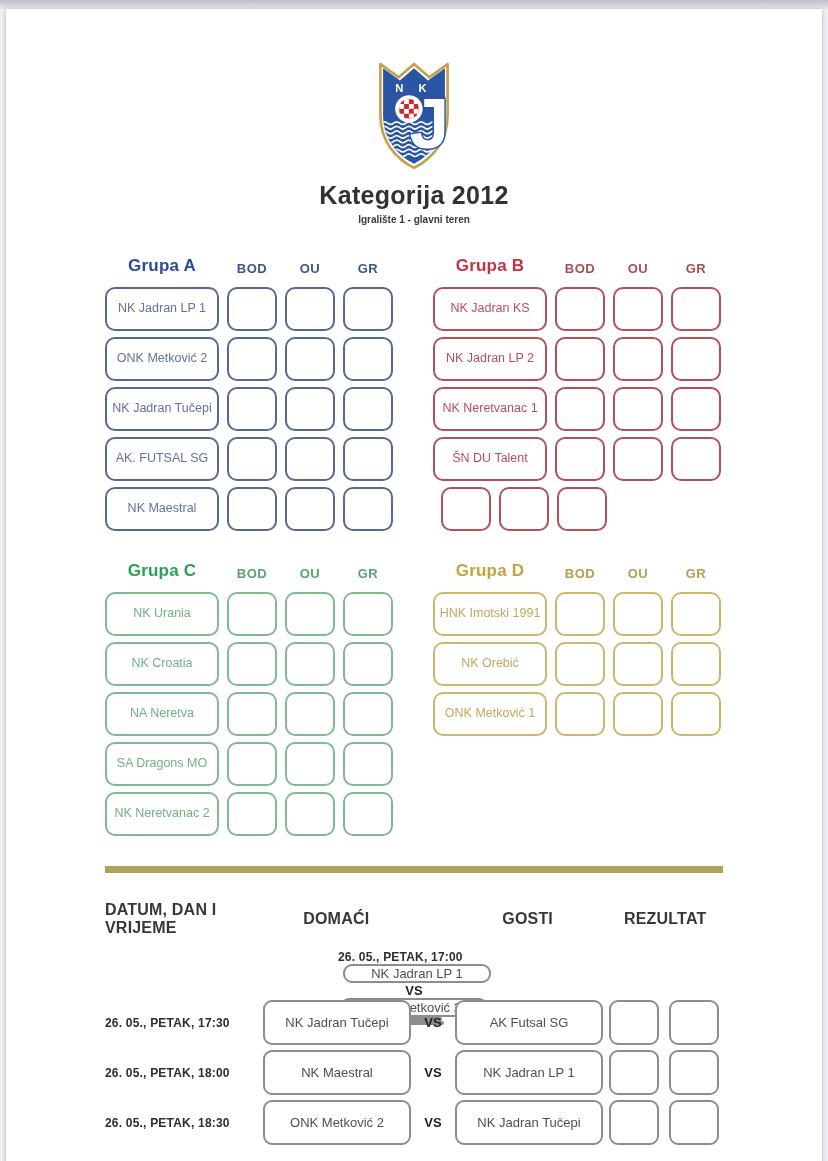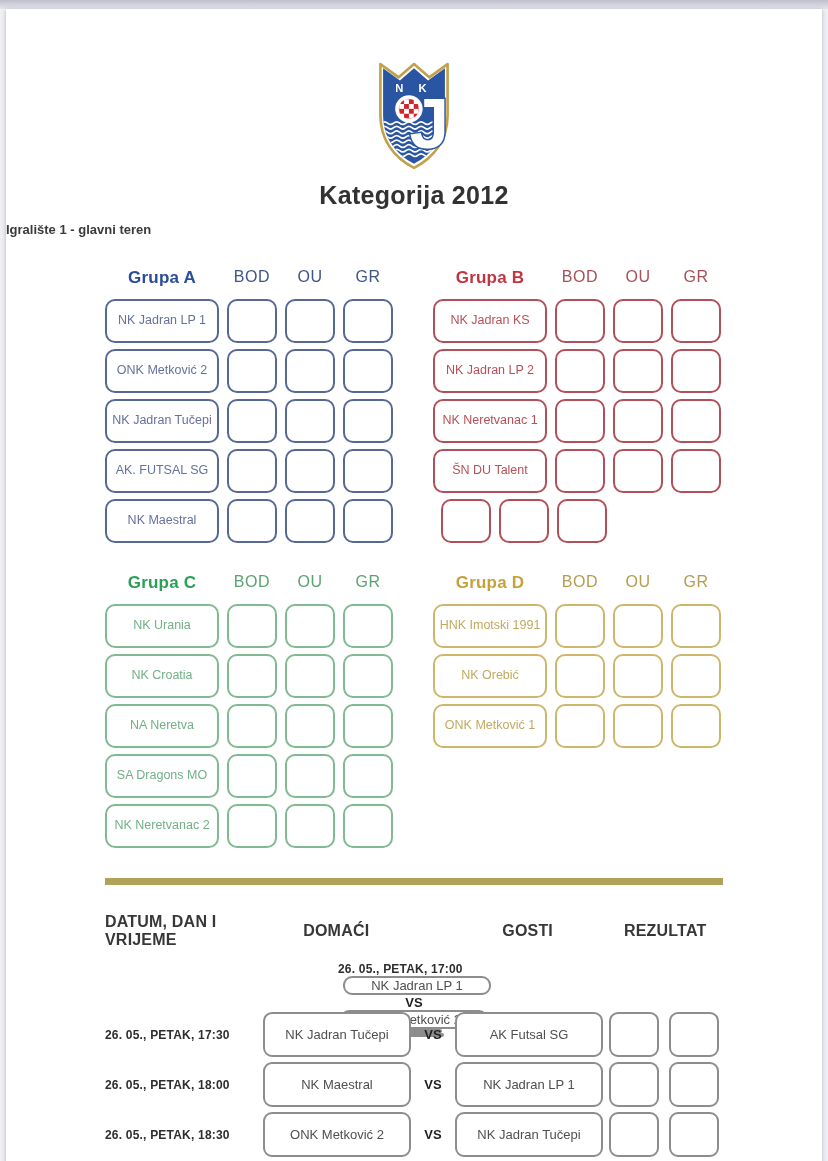--- a/index.html
+++ b/index.html
@@ -11,26 +11,26 @@
   }
   .top-band{height:9px;background:linear-gradient(#bfbfcb,#e4e5ec);}
   .sheet{
     width:816px;min-height:1126px;margin:0 auto;background:#ffffff;
     box-shadow:0 1px 4px rgba(60,60,85,.35);
     overflow:hidden;
   }
   
   .logo{display:block;margin:51px auto 0;}
   .title{margin-top:9px;text-align:center;font-size:25px;font-weight:bold;color:#333132;letter-spacing:.3px;}
-  .subtitle{margin-top:12px;text-align:left;font-size:13px;font-weight:bold;color:#3a3a3a;}
+  .subtitle{margin-top:4px;text-align:center;font-size:10px;font-weight:bold;color:#3a3a3a;}
   
   .groups{width:618px;margin:31px auto 0;display:grid;grid-template-columns:290px 290px;column-gap:38px;row-gap:24px;}
-  .g-head{display:flex;align-items:flex-start;margin-bottom:11px;height:20px;}
+  .g-head{display:flex;align-items:flex-end;margin-bottom:11px;height:20px;}
   .g-title{width:114px;text-align:center;font-size:17px;font-weight:bold;letter-spacing:.2px;}
-  .g-col{width:50px;margin-left:8px;text-align:center;font-size:16px;font-weight:normal;letter-spacing:.6px;}
+  .g-col{width:50px;margin-left:8px;text-align:center;font-size:13px;font-weight:bold;letter-spacing:.6px;}
   .g-row{display:flex;margin-bottom:6px;}
   .g-team{
     width:114px;height:44px;border:2px solid;border-radius:10px;box-sizing:border-box;
     display:flex;align-items:center;justify-content:center;
     font-size:12.5px;text-align:center;line-height:1.05;padding:0 2px;
   }
   .g-box{width:50px;height:44px;border:2px solid;border-radius:10px;box-sizing:border-box;margin-left:8px;background:#fff;}
   
   .ga .g-title{color:#2b4c9c}.ga .g-col{color:#3f5588}
   .ga .g-team{border-color:#566894;color:#64719c}.ga .g-box{border-color:#566894}

